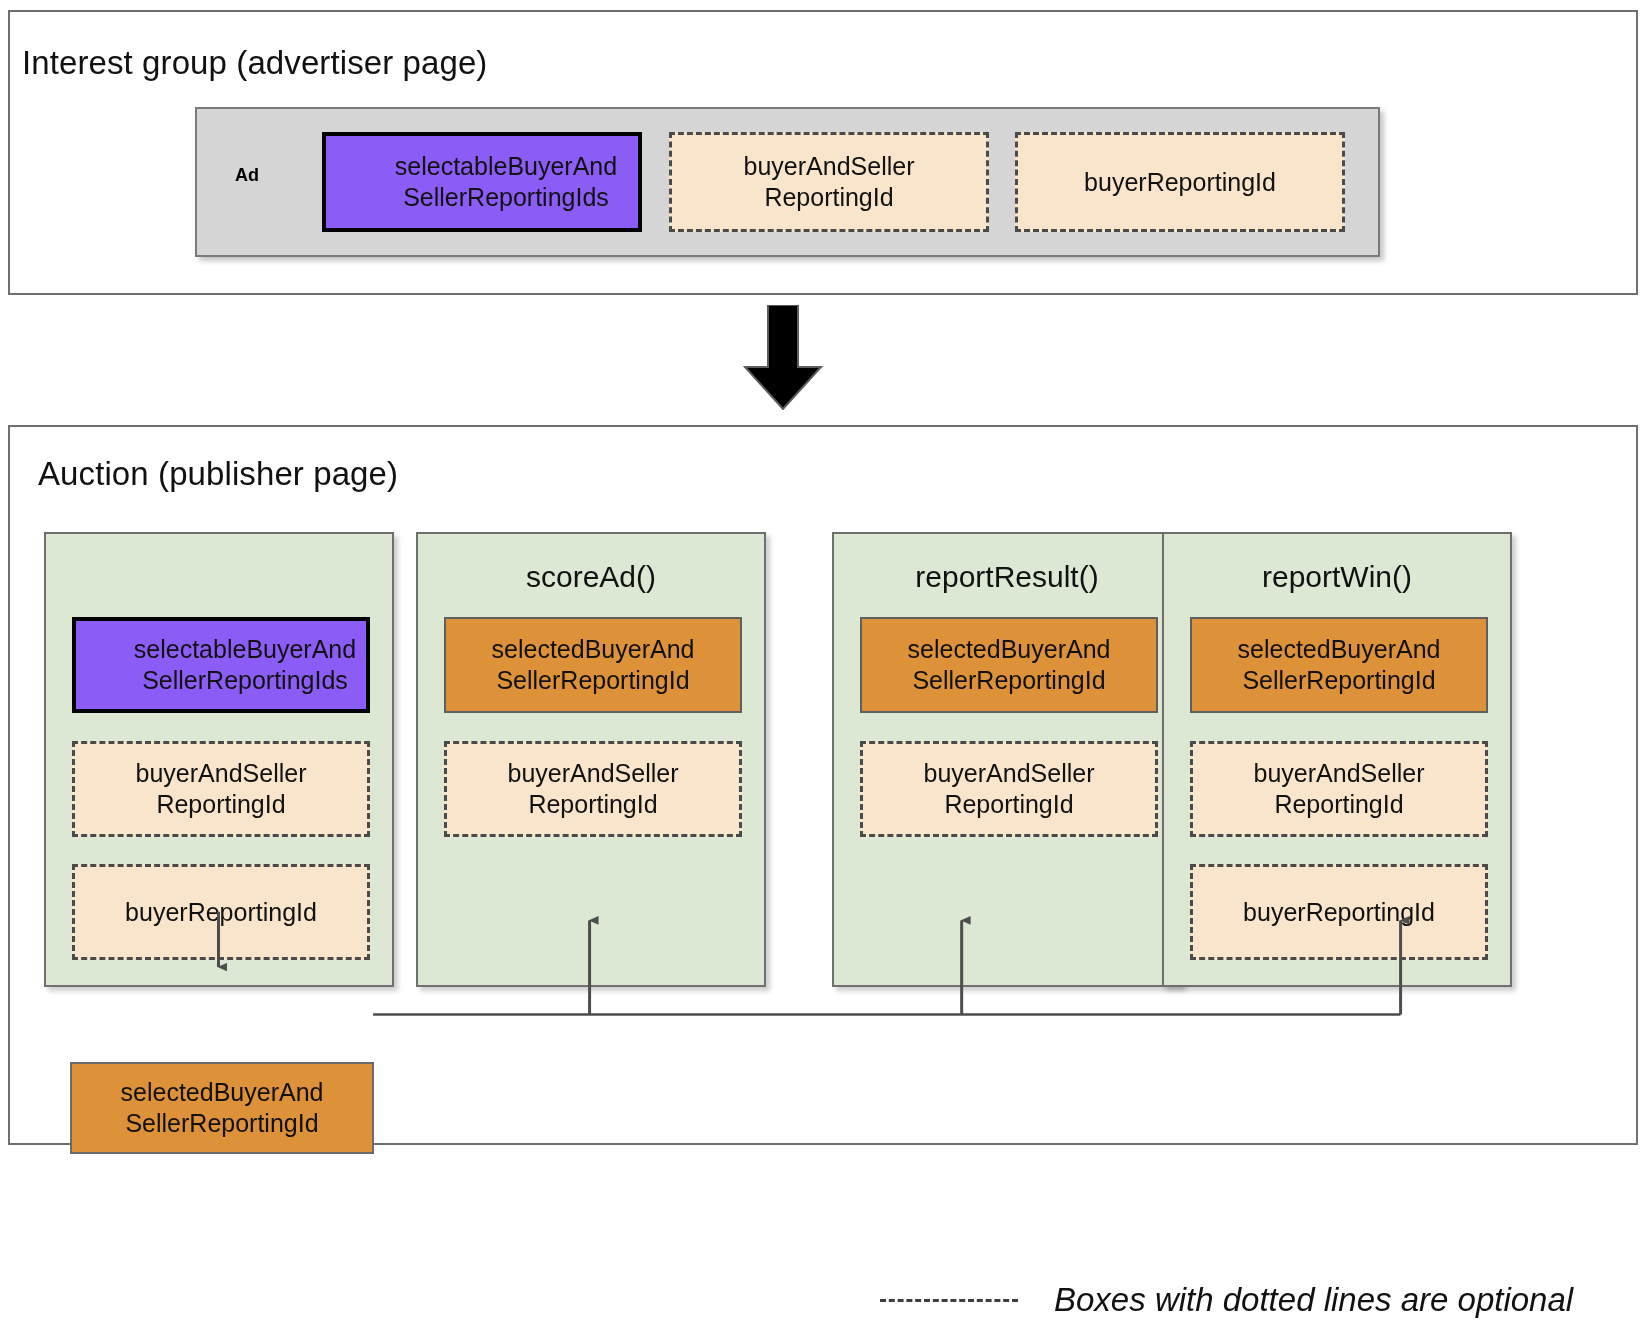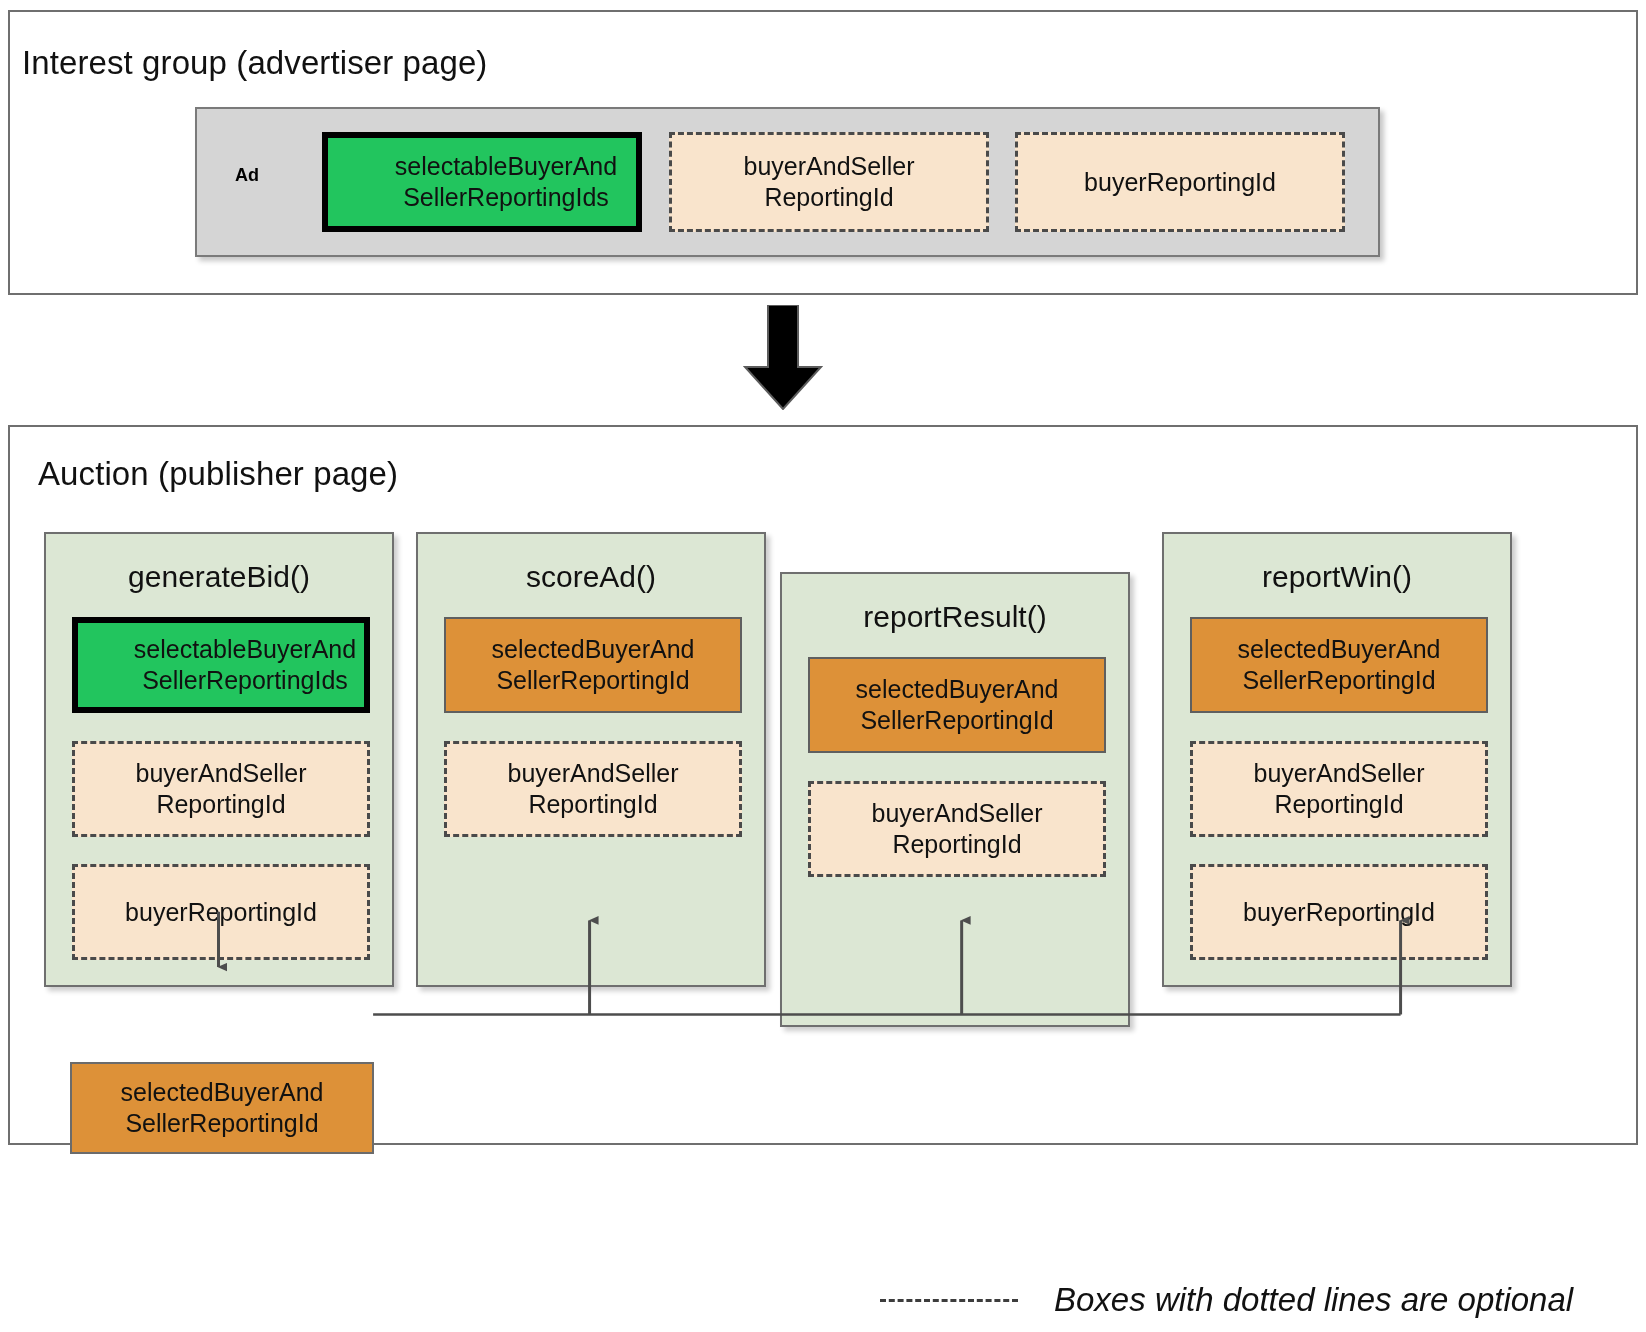--- a/index.html
+++ b/index.html
@@ -70,22 +70,22 @@
     display: flex;
     align-items: center;
     justify-content: center;
     text-align: center;
     font-size: 25px;
     line-height: 31px;
     color: #111;
     white-space: pre-line;
   }
   .token.solid-light {
-    background: #22c55e;
-    border: 6px solid #000000;
+    background: #8b5cf6;
+    border: 4px solid #000000;
     padding-left: 48px;
   }
   .token.solid-dark {
     background: #dd9138;
     border: 2px solid #5f5f5f;
   }
   .token.dashed {
     background: #f9e4cc;
     border: 3px dashed #4a4a4a;
   }
@@ -121,21 +121,21 @@
     box-sizing: border-box;
     top: 105px;
     width: 350px;
     height: 455px;
     background: #dce7d4;
     border: 2px solid #6f6f6f;
     box-shadow: 4px 4px 5px rgba(0,0,0,0.20);
   }
   #column-generatebid { left: 34px; }
   #column-scoread     { left: 406px; }
-  #column-reportresult{ left: 770px; margin-top: 40px; }
+  #column-reportresult{ left: 822px; }
   #column-reportwin   { left: 1152px; }
 
   .fn-title {
     position: absolute;
     left: 0;
     top: 26px;
     width: 100%;
     text-align: center;
     font-size: 30px;
     line-height: 34px;
@@ -222,21 +222,20 @@
 
 <svg id="section-arrow" viewBox="0 0 80 105">
   <polygon points="25,0 55,0 55,62 78,62 40,104 2,62 25,62" fill="#000000" stroke="#5c5c5c" stroke-width="2"></polygon>
 </svg>
 
 <div class="frame" id="auction-section">
 
   <div class="section-title" id="auction-title">Auction (publisher page)</div>
 
   <div class="fn-column" id="column-generatebid">
-    <div class="fn-title">generateBid()</div>
     <div class="token solid-light slot1">selectableBuyerAnd
 SellerReportingIds</div>
     <div class="token dashed slot2">buyerAndSeller
 ReportingId</div>
     <div class="token dashed slot3">buyerReportingId</div>
   </div>
 
   <div class="fn-column" id="column-scoread">
     <div class="fn-title">scoreAd()</div>
     <div class="token solid-dark slot1">selectedBuyerAnd

